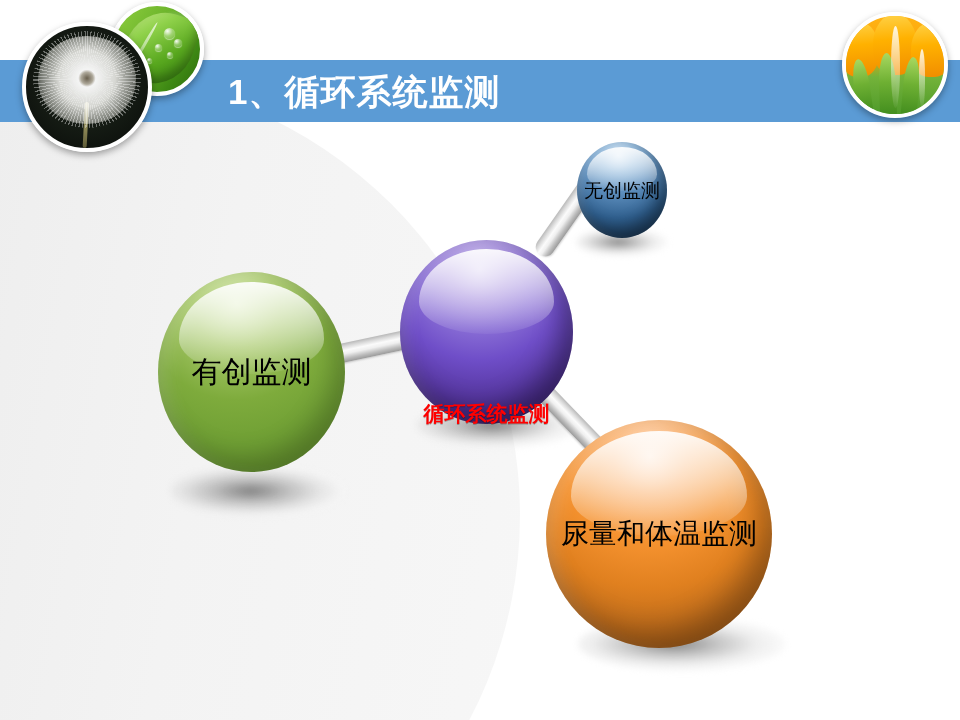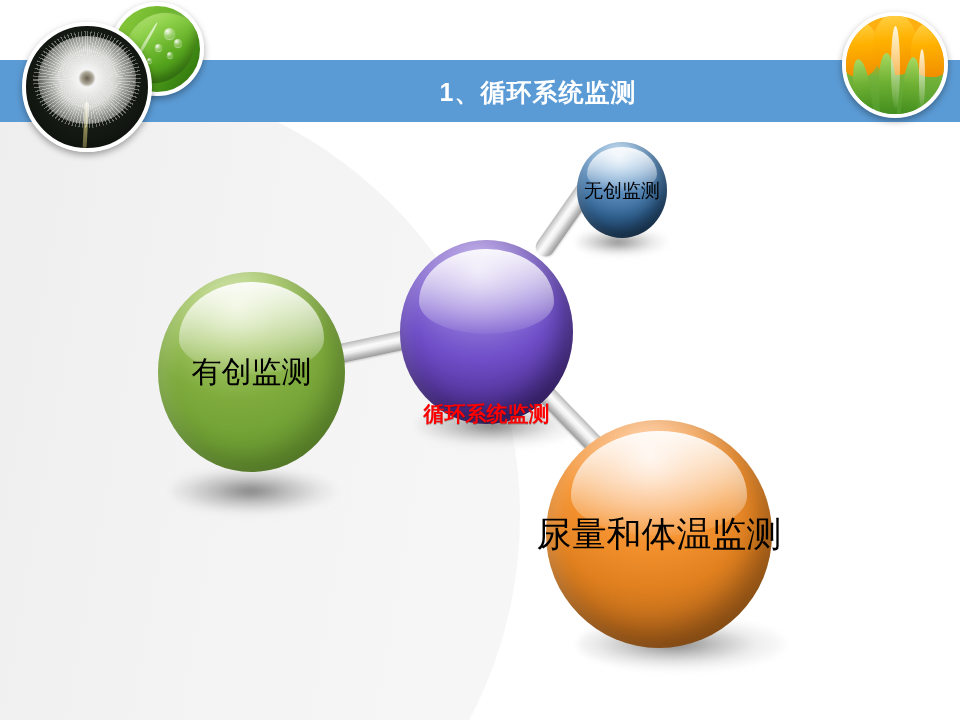--- a/index.html
+++ b/index.html
@@ -40,26 +40,25 @@
     background: #5b9bd5;
   }
   .header-title {
     position: absolute;
     left: 228px;
     top: 66px;
     width: 620px;
     height: 52px;
     line-height: 52px;
     color: #ffffff;
-    font-size: 25px;
+    font-size: 35px;
     font-weight: bold;
     letter-spacing: 1px;
     white-space: nowrap;
     font-family: "Liberation Sans", "DejaVu Sans", sans-serif;
-    text-align: center;
   }
 
   
   .photo {
     position: absolute;
     border-radius: 50%;
     border: 4px solid #ffffff;
     box-shadow: 0 3px 7px rgba(0,0,0,0.35);
     overflow: hidden;
   }
@@ -274,21 +273,21 @@
   .sphere-orange {
     left: 546px;
     top: 420px;
     width: 226px;
     height: 228px;
     background: radial-gradient(circle at 46% 16%, #ffe3cc 0%, #fcb97c 16%, #f5922f 38%, #e0801f 58%, #b3651a 82%, #8d4f14 100%);
     box-shadow: inset -12px -16px 28px rgba(0,0,0,0.28), inset 8px 8px 18px rgba(255,255,255,0.18);
     z-index: 6;
     overflow: visible;
   }
-  .sphere-orange .slabel { font-size: 35px; color: #000000; }
+  .sphere-orange .slabel { font-size: 28px; color: #000000; }
 </style>
 </head>
 <body>
 
 <div id="slide">
 
   <div class="bg-circle"></div>
 
   <div class="header-band"></div>
   <div class="header-title">1、循环系统监测</div>

